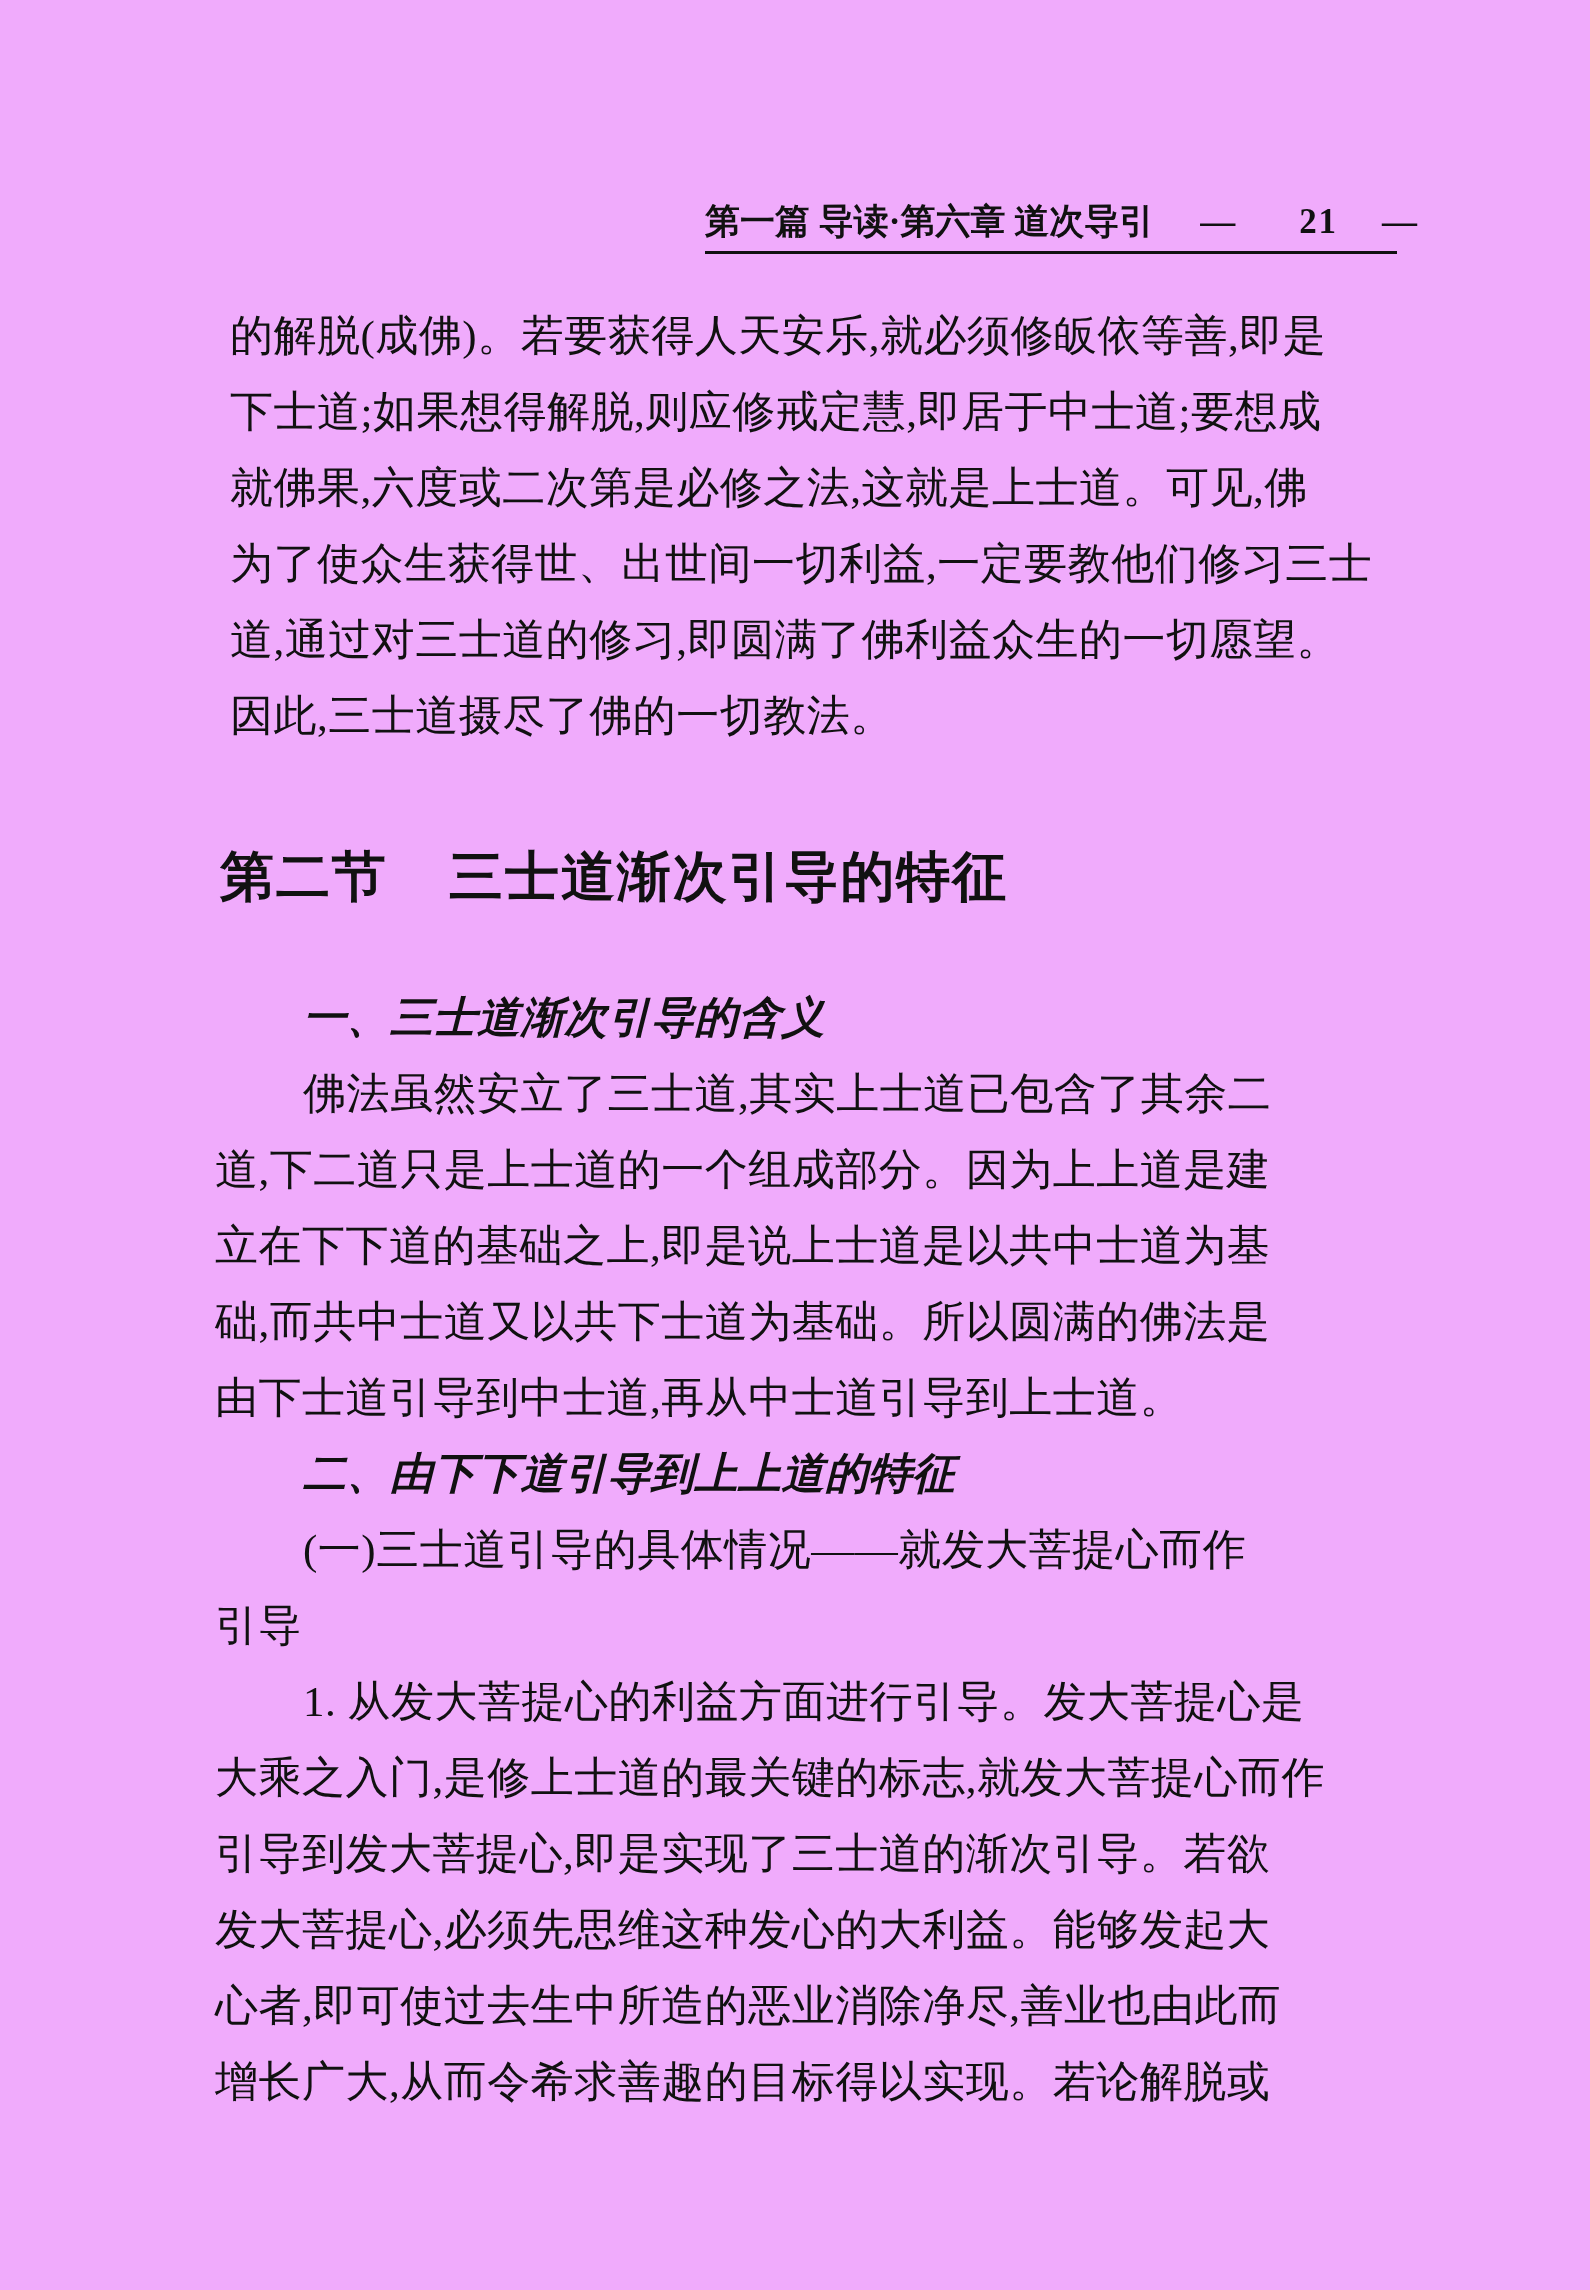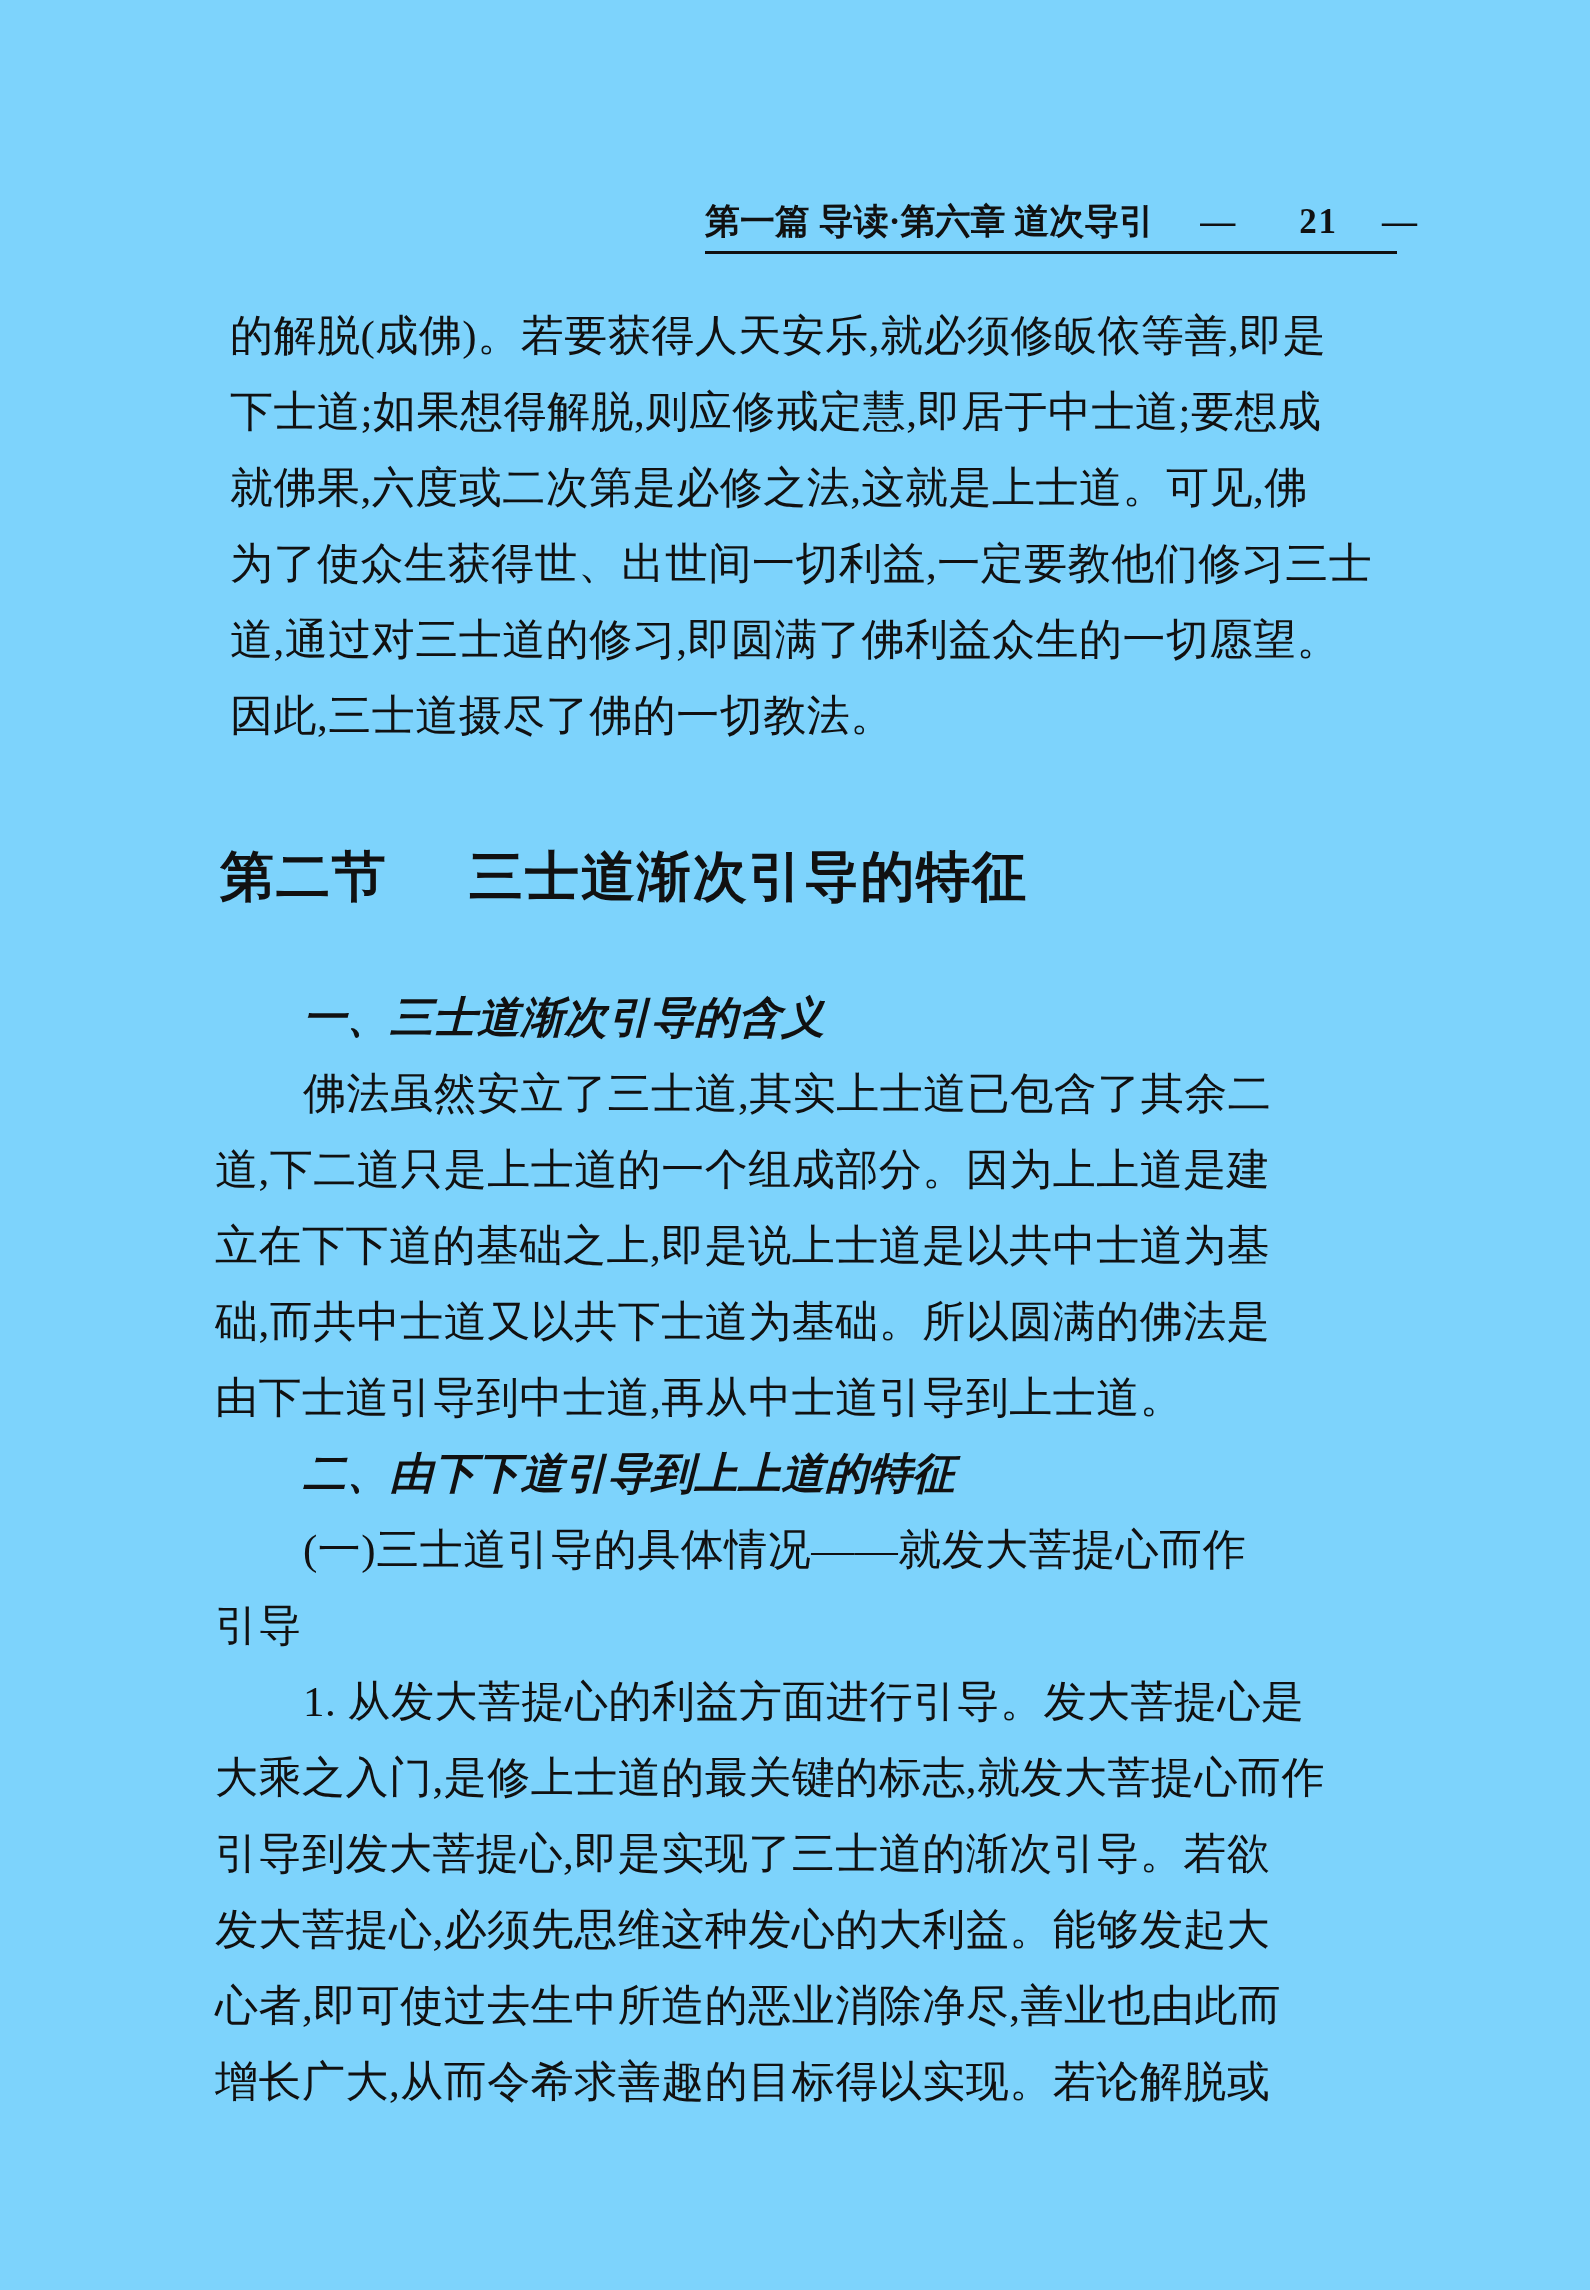--- a/index.html
+++ b/index.html
@@ -1,21 +1,21 @@
 <!DOCTYPE html>
 <html><head>
 <meta charset="utf-8">
 <style>
   html, body { margin: 0; padding: 0; background: #e8e8e8; }
   .page {
     position: relative;
     width: 1591px;
     height: 2290px;
     margin: 0 auto;
-    background: #7dd3fc;
+    background: #f0abfc;
     color: #111111;
     font-family: "Liberation Serif", "DejaVu Serif", serif;
     overflow: hidden;
   }
 
   
   .running-header {
     position: absolute;
     top: 199px;
     left: 705px;
@@ -55,21 +55,21 @@
     position: absolute;
     top: 834px;
     left: 220px;
     margin: 0;
     font-size: 54px;
     font-weight: bold;
     line-height: 86px;
     white-space: nowrap;
     letter-spacing: 1.9px;
   }
-  .section-heading .section-title { margin-left: 66px; }
+  .section-heading .section-title { margin-left: 46px; }
 
   
   .body-block {
     position: absolute;
     top: 980px;
     left: 215px;
     width: 1178px;
   }
 </style>
 </head>

